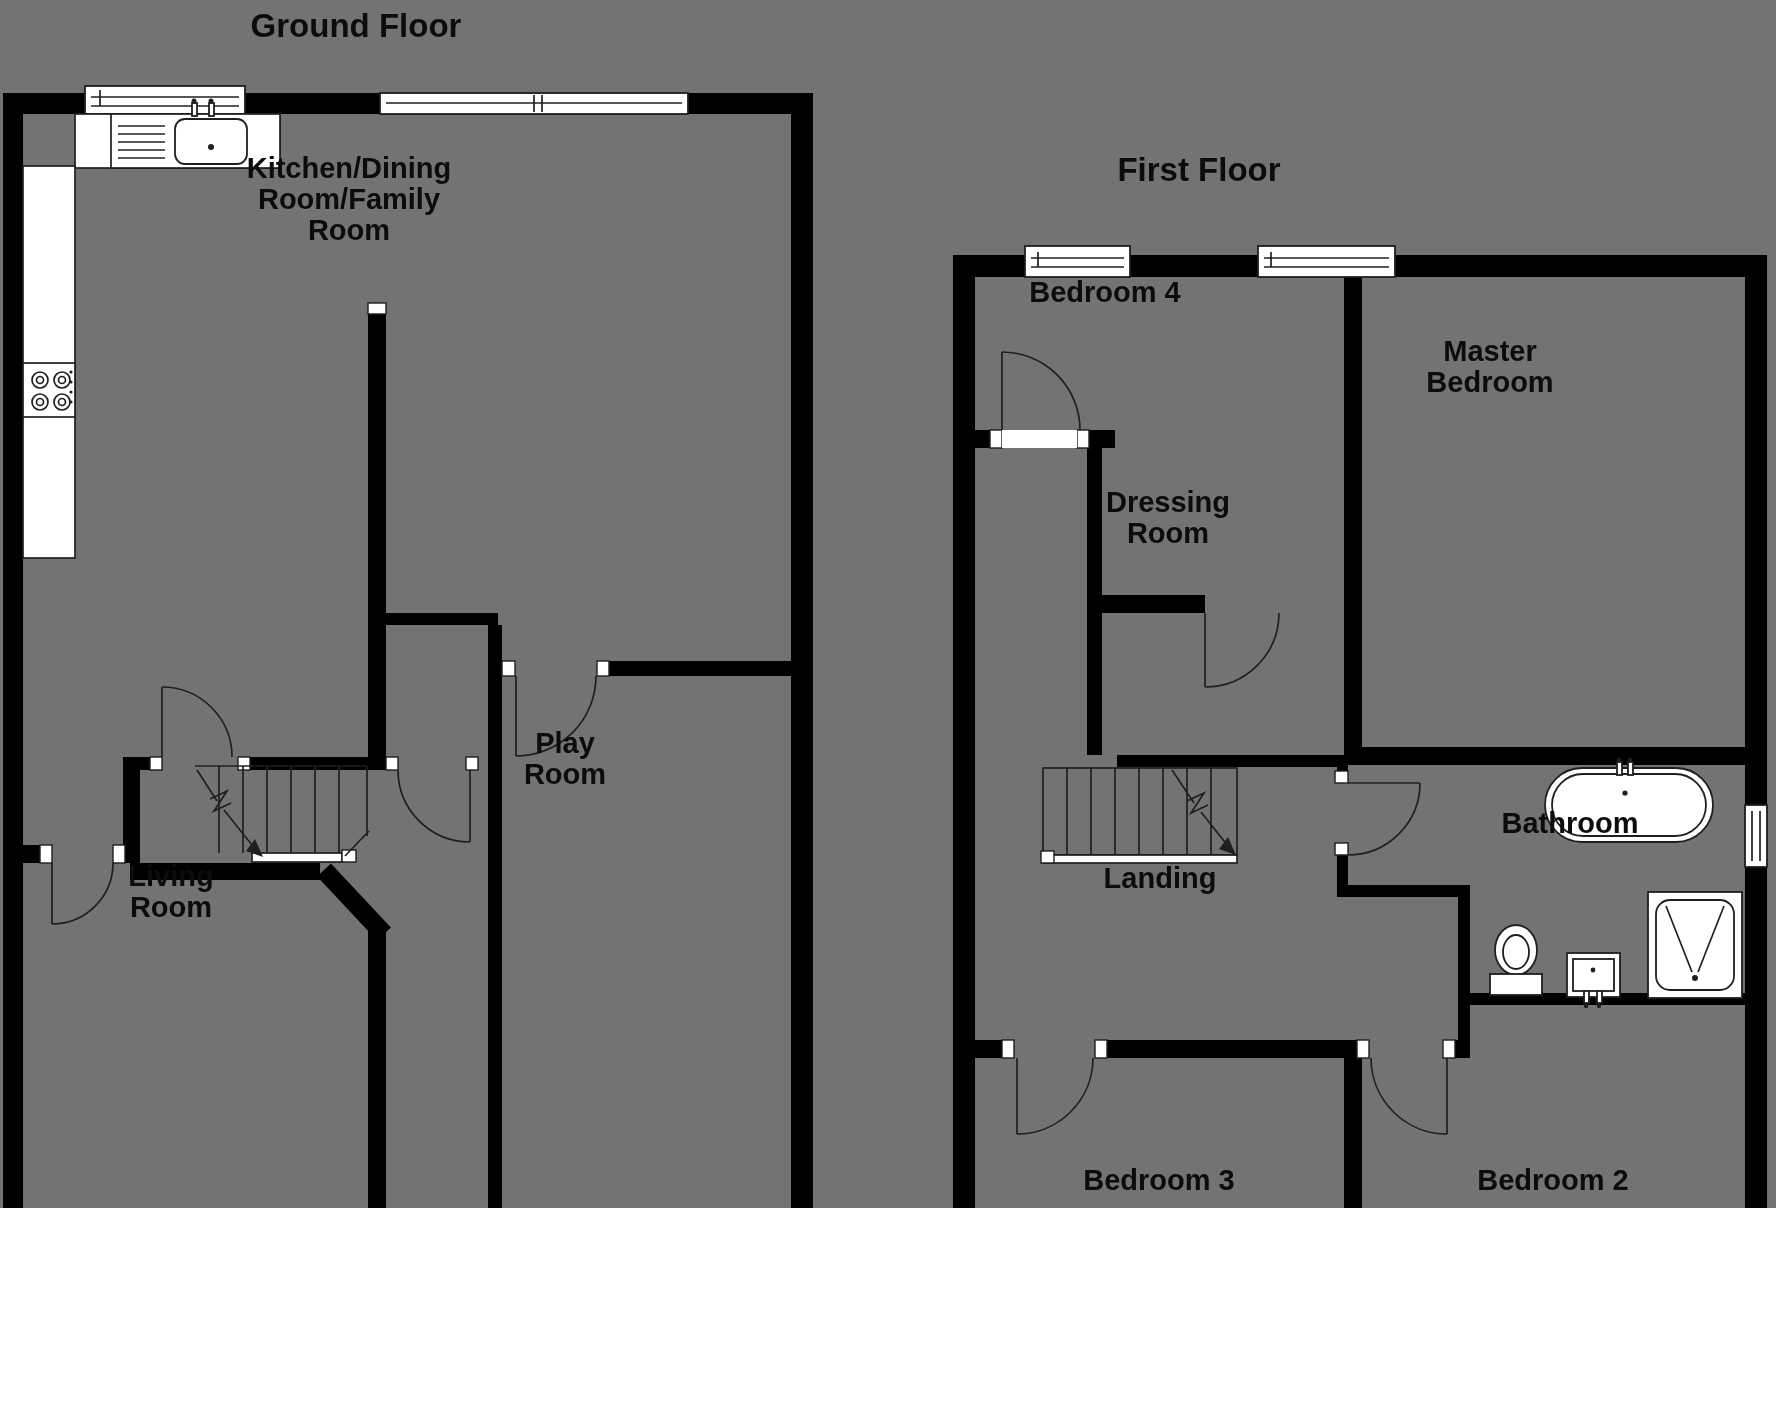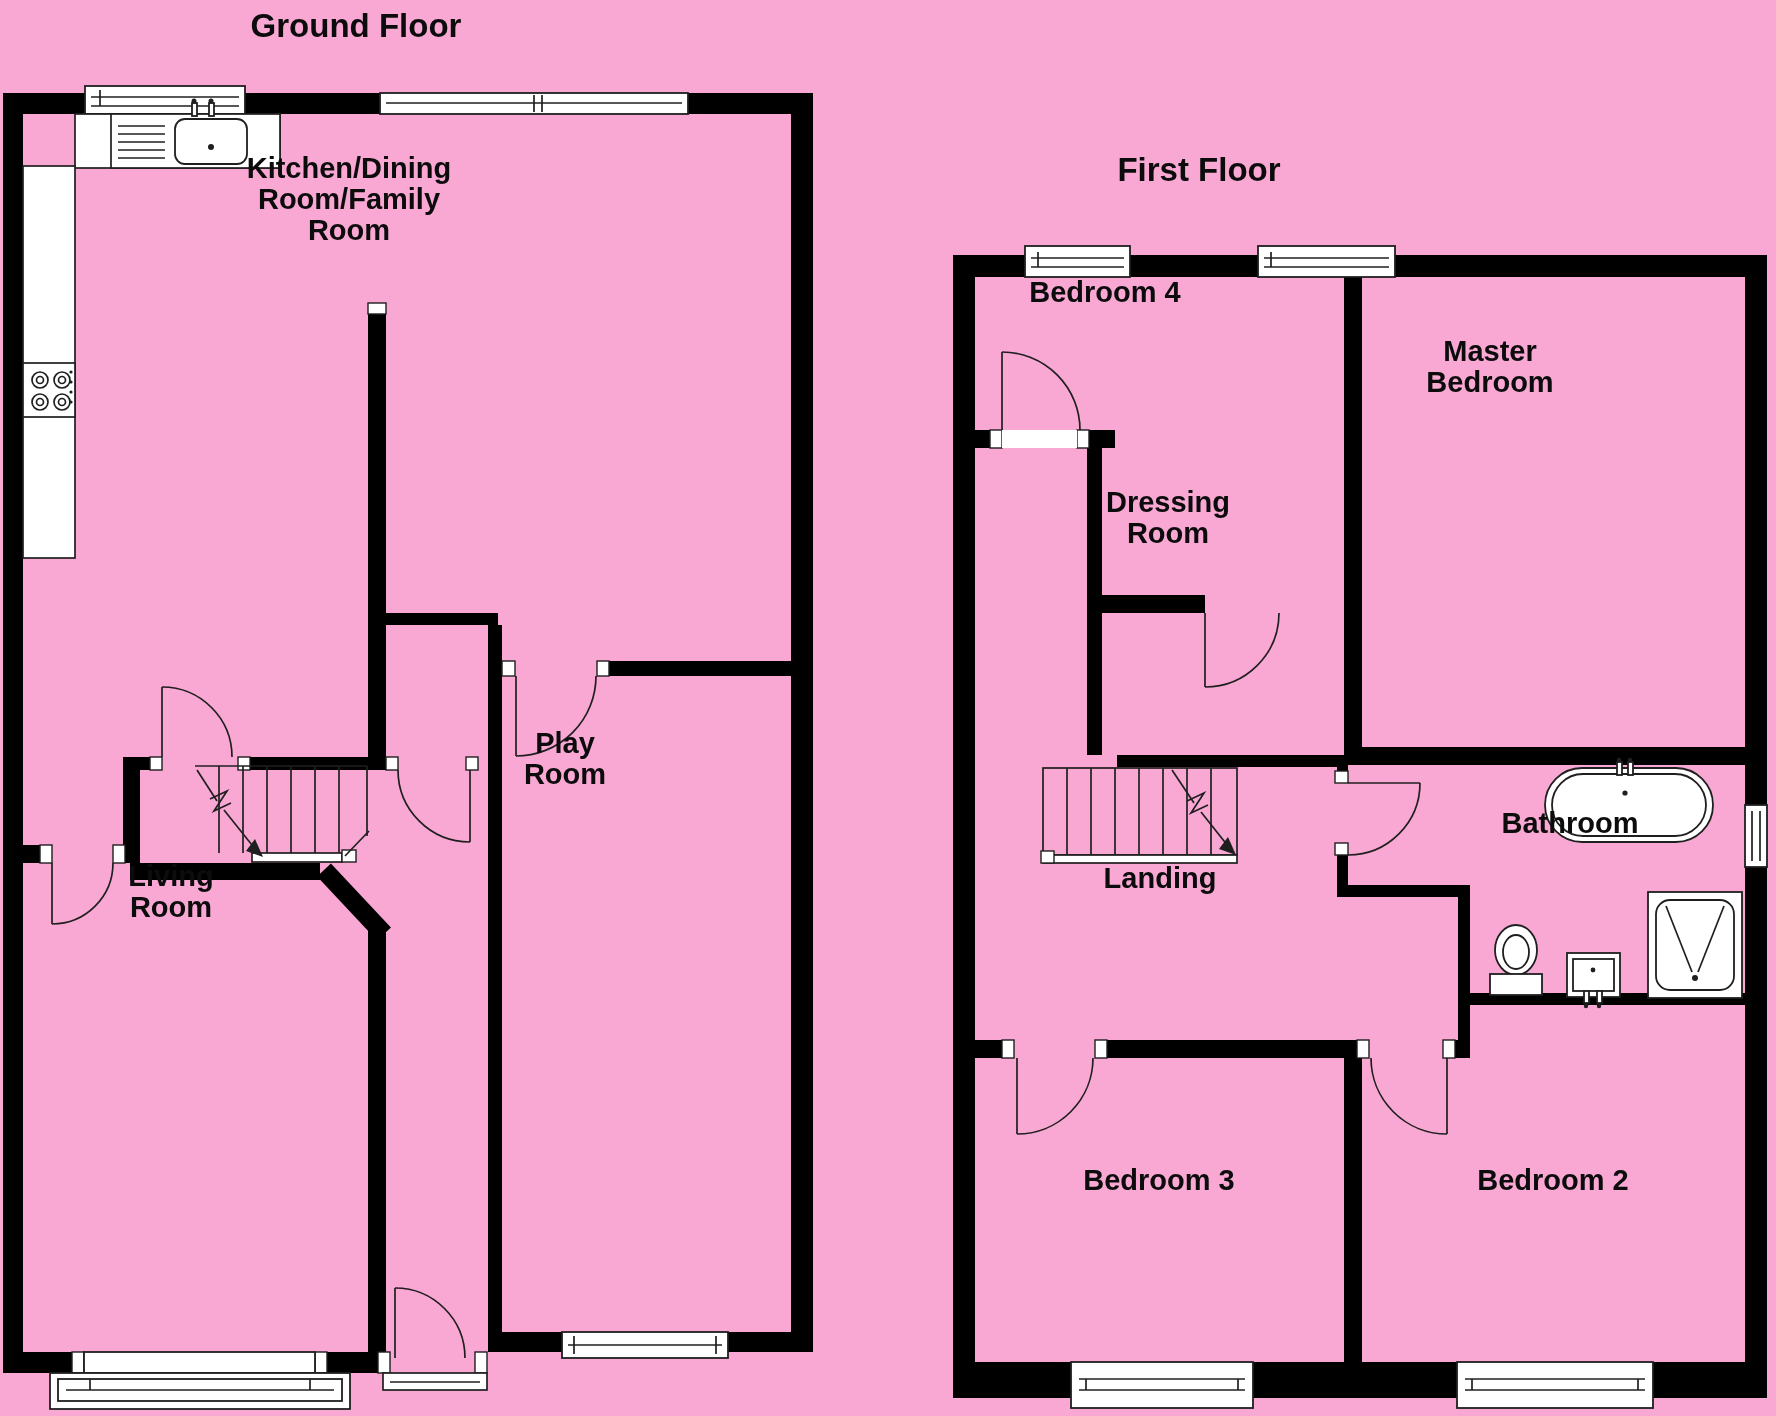--- a/index.html
+++ b/index.html
@@ -1,16 +1,16 @@
 <!DOCTYPE html>
 <html><head>
 <meta charset="utf-8">
 <style>
   html,body{margin:0;padding:0;background:#ffffff;}
-  #stage{position:relative;width:1776px;height:1416px;background:#f9a8d4;overflow:hidden;
+  #stage{position:relative;width:1776px;height:1208px;background:#737373;overflow:hidden;
          font-family:"Liberation Sans",sans-serif;}
   svg{position:absolute;left:0;top:0;}
   .wall{fill:#000000;stroke:none;}
   .thin{fill:none;stroke:#1f1f1f;stroke-width:1.7;}
   .thinw{fill:#ffffff;stroke:#1f1f1f;stroke-width:1.7;}
   .jamb{fill:#ffffff;stroke:#1f1f1f;stroke-width:1.4;}
   .winbox{fill:#ffffff;stroke:#1f1f1f;stroke-width:1.8;}
   .fix{fill:#ffffff;stroke:#1f1f1f;stroke-width:1.8;}
   .dot{fill:#1f1f1f;stroke:none;}
   .arrow{fill:none;stroke:#1f1f1f;stroke-width:1.7;}

